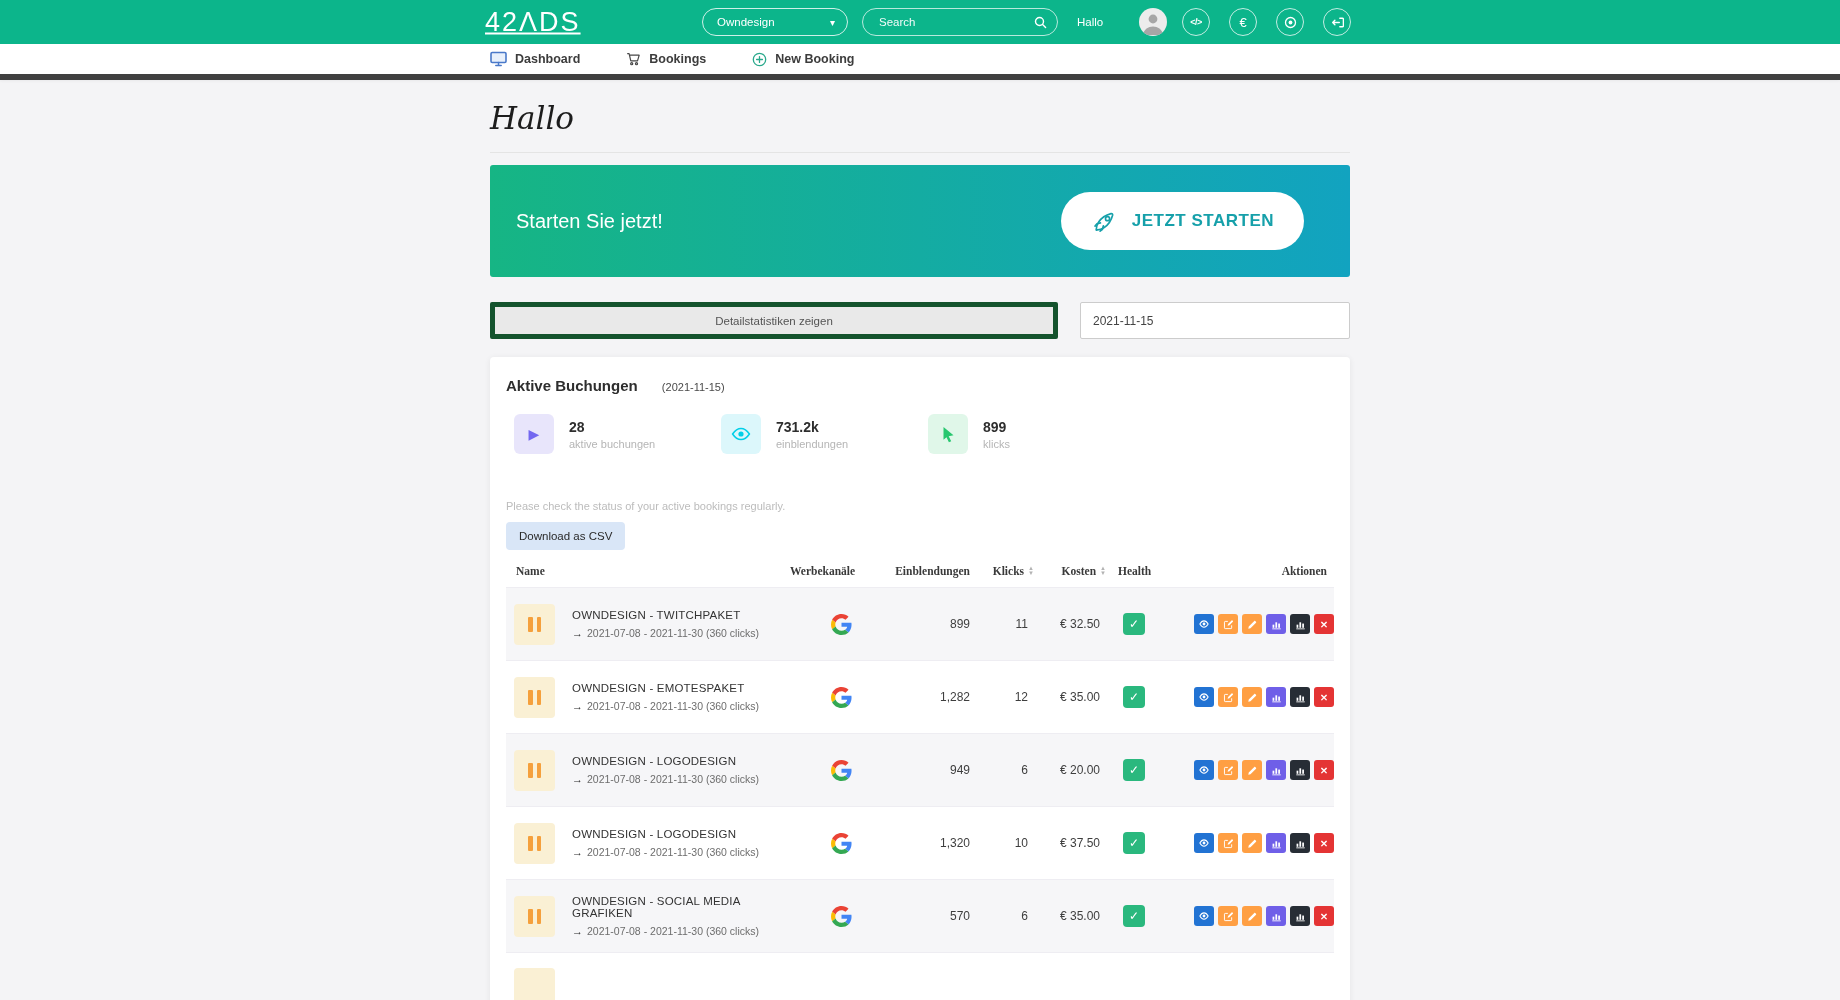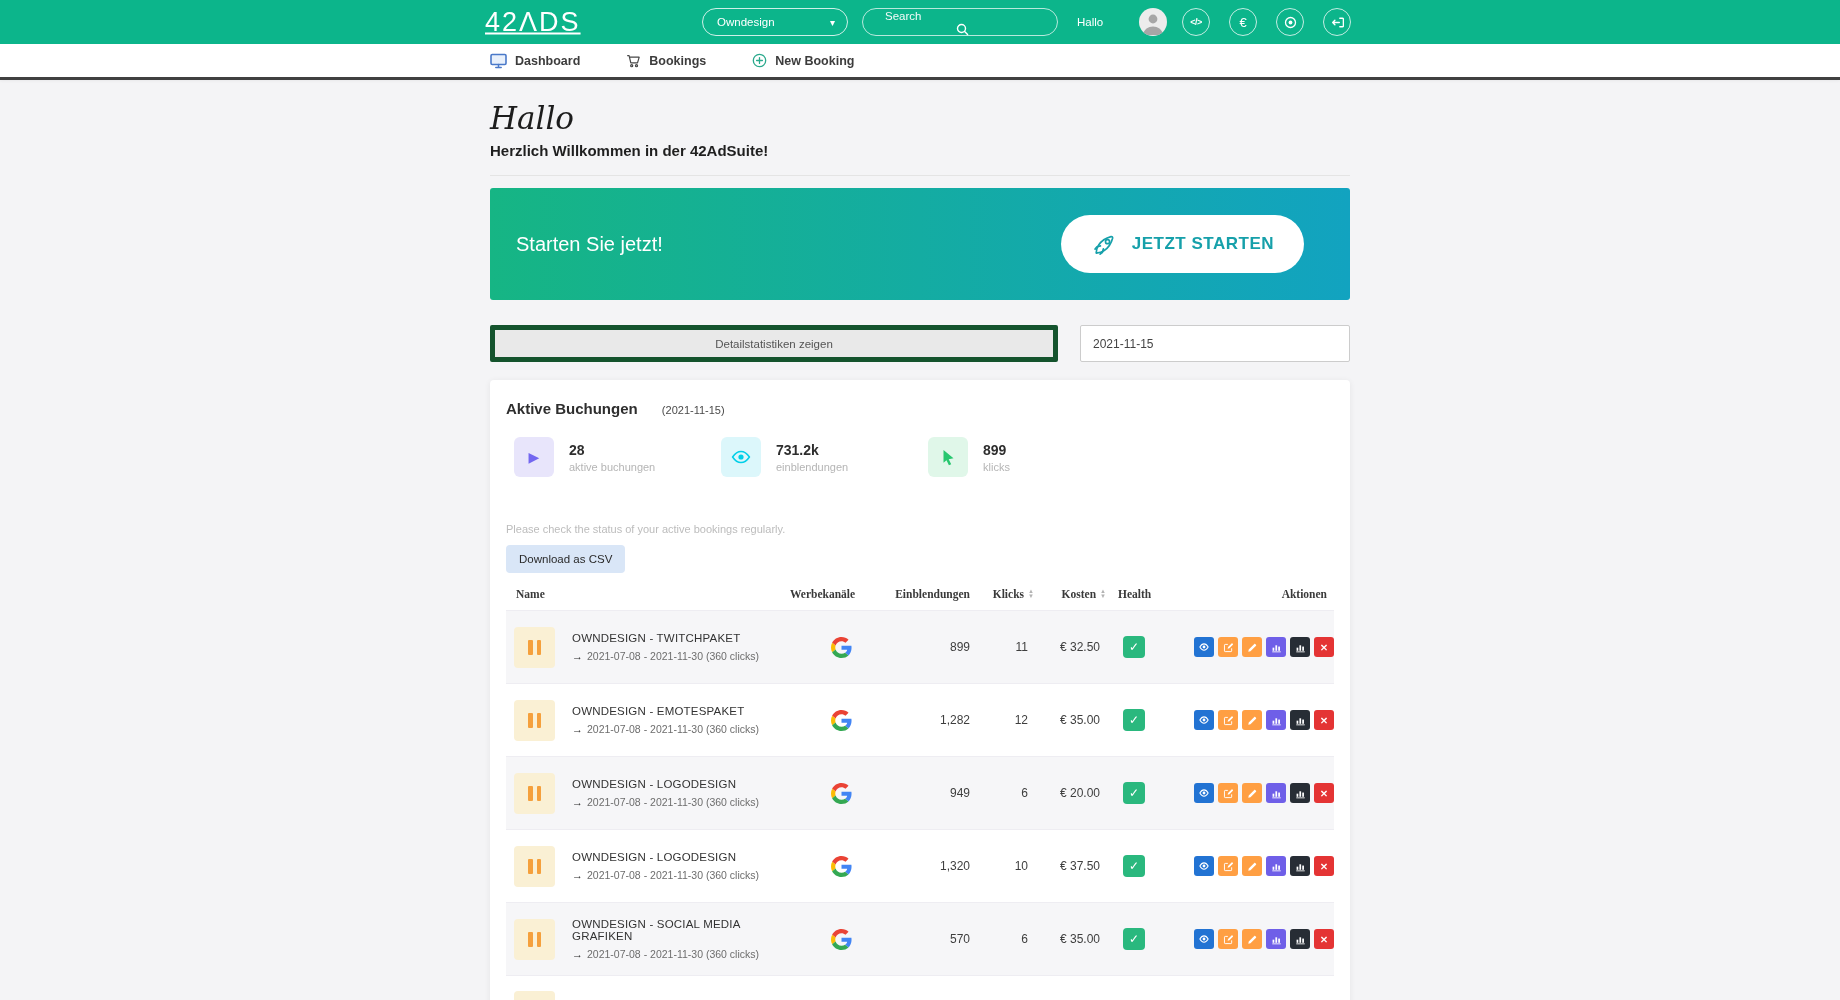--- a/index.html
+++ b/index.html
@@ -15,38 +15,38 @@
   .topbar { position:relative; height:44px; background:#0cb58b; }
   .logo { position:absolute; left:485px; top:50%; transform:translateY(-50%);
           color:#fff; font-size:27px; font-weight:400; letter-spacing:2px; cursor:pointer;text-decoration:underline; }
   .client-dd { position:absolute; left:702px; top:8px; width:146px; height:28px;
           border:1px solid rgba(255,255,255,.8); border-radius:14px;
           display:flex; align-items:center; justify-content:space-between;
           padding:0 12px 0 14px; color:#fff; font-size:11.5px; cursor:pointer; }
   .client-dd .chev { font-size:10px; }
   .search-box { position:absolute; left:862px; top:8px; width:196px; height:28px;
           border:1px solid rgba(255,255,255,.7); border-radius:14px;
-          display:flex; align-items:center; padding:0 10px 0 14px;flex-direction:column; }
+          display:flex; align-items:center; padding:0 10px 0 14px; }
   .search-box input { flex:1; min-width:0; background:transparent; border:none; outline:none;
           color:#fff; font-size:11.5px; font-family:inherit; }
   .search-box input::placeholder { color:rgba(255,255,255,.95); }
   .greeting { position:absolute; left:1077px; top:50%; transform:translateY(-50%);
           color:#fff; font-size:11.5px; }
   .avatar { position:absolute; left:1139px; top:8px; width:28px; height:28px;
           border-radius:50%; background:#ececec; overflow:hidden; cursor:pointer; }
   .tb-icons { position:absolute; left:1182px; top:8px; display:flex; gap:19px; }
   .circle-btn { width:28px; height:28px; border-radius:50%;
           border:1px solid rgba(255,255,255,.75); background:transparent; padding:0;
           display:flex; align-items:center; justify-content:center;
           color:#fff; cursor:pointer; }
   .circle-btn .glyph-code { font-size:9px; font-weight:bold; letter-spacing:-.5px; }
   .circle-btn .glyph-euro { font-size:13px; }
 
   
-  .navbar { height:36px; background:#fff; border-bottom:3px solid #404040;
+  .navbar { height:36px; background:#fff; border-bottom:6px solid #404040;
           box-shadow:0 1px 3px rgba(0,0,0,.05); }
   .nav-inner { width:860px; margin:0 auto; height:100%; display:flex; align-items:center; gap:46px; }
   .nav-item { display:flex; align-items:center; gap:8px; font-size:12.5px; font-weight:bold;
           color:#3c3c3c; cursor:pointer; }
   .nav-item .ni { display:flex; align-items:center; }
 
   
   .content { width:860px; margin:0 auto; }
   .hallo { margin:20px 0 0; font-family:"DejaVu Serif", serif; font-style:italic;
           font-weight:500; font-size:31px; color:#1d1d1d; line-height:36px; }
@@ -214,21 +214,20 @@
           </svg>
       </span>
       <span>New Booking</span>
     </div>
   </div>
 </nav>
 
 <main class="content">
 
   <h1 class="hallo">Hallo</h1>
-  <div class="welcome-sub">Herzlich Willkommen in der 42AdSuite!</div>
   <hr class="sep">
 
   <section class="banner">
     <div>
       <div class="banner-l1">Starten Sie jetzt!</div>
     </div>
     <button class="cta">
       <span style="display:flex;">
         <svg width="27" height="27" viewBox="0 0 24 24" fill="none" stroke="#16a0aa" stroke-width="1.5" stroke-linecap="round" stroke-linejoin="round">
           <path d="M4.6 19.4c.2-2.7.8-4.9 2.2-6.9C9.2 8.9 12.9 6.3 17.8 5c.9-.2 1.6.5 1.4 1.4-1.3 4.9-3.9 8.6-7.5 11-2 1.4-4.2 2-6.9 2.2z"></path>

